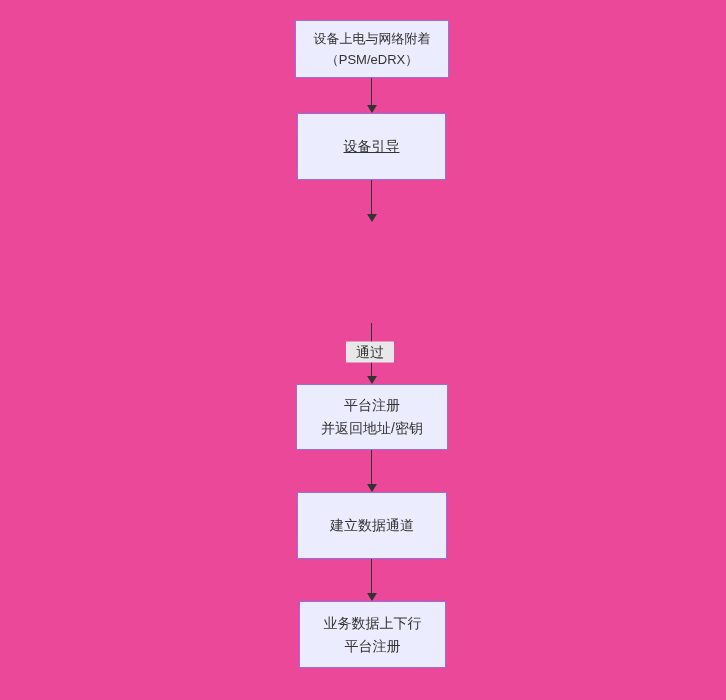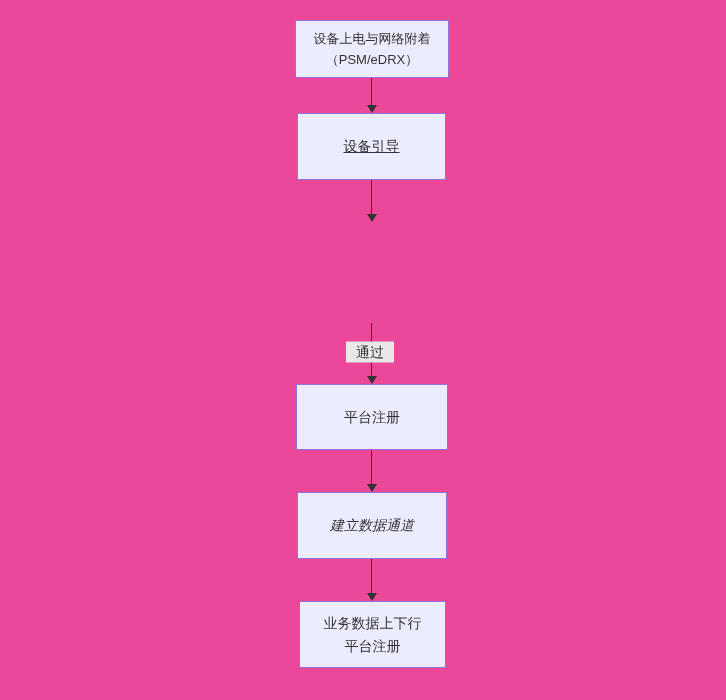--- a/index.html
+++ b/index.html
@@ -82,26 +82,27 @@
   <div class="edge-line" style="left:371px; top:180px; height:34px;"></div>
   <div class="arrowhead" style="left:366.5px; top:214px;"></div>
 
 
   <div class="edge-line" style="left:371px; top:323px; height:53px;"></div>
   <div class="arrowhead" style="left:366.5px; top:376px;"></div>
   <div class="edge-label">通过</div>
 
   <div class="node" style="left:296px; top:384px; width:152px; height:66px;">
     <div>平台注册</div>
+    <div>并返回地址/密钥</div>
   </div>
 
   <div class="edge-line" style="left:371px; top:450px; height:34px;"></div>
   <div class="arrowhead" style="left:366.5px; top:484px;"></div>
 
-  <div class="node" style="left:297px; top:492px; width:150px; height:67px;font-style:italic;">
+  <div class="node" style="left:297px; top:492px; width:150px; height:67px;">
     <div>建立数据通道</div>
   </div>
 
   <div class="edge-line" style="left:371px; top:559px; height:34px;"></div>
   <div class="arrowhead" style="left:366.5px; top:593px;"></div>
 
   <div class="node" style="left:299px; top:601px; width:147px; height:67px;">
     <div>业务数据上下行</div>
     <div>平台注册</div>
   </div>

